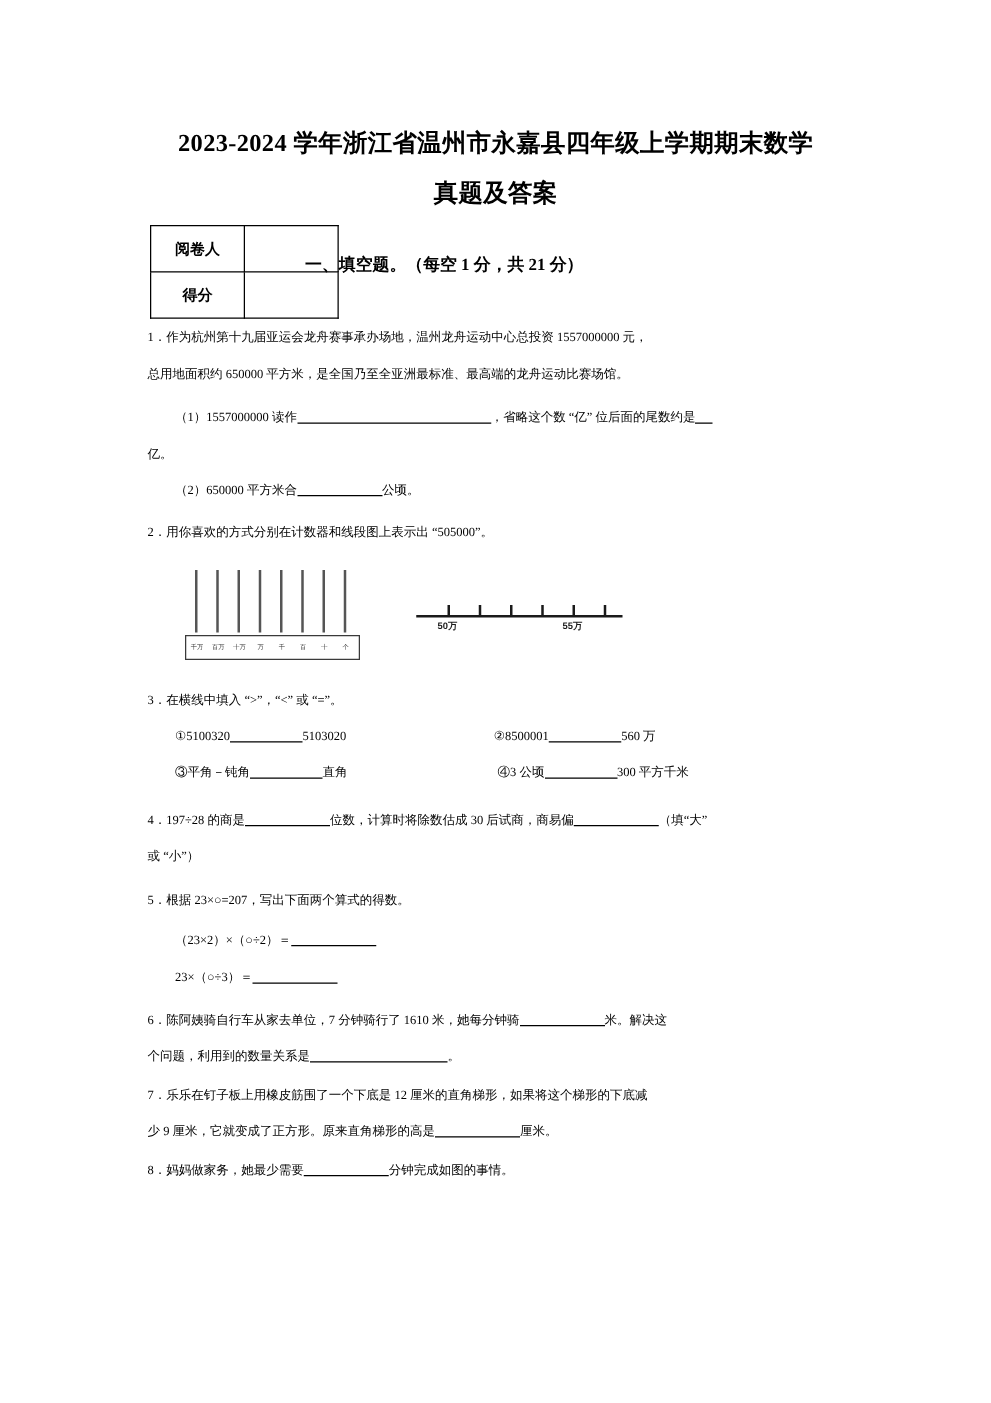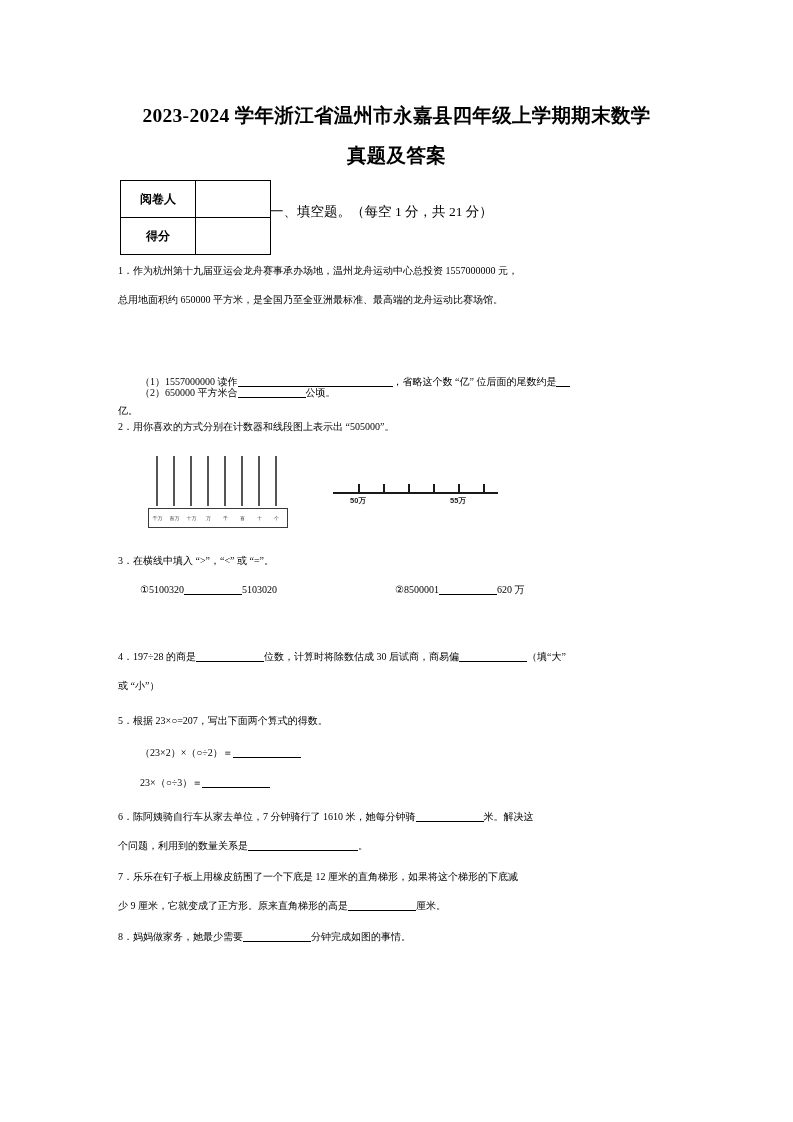--- a/index.html
+++ b/index.html
@@ -40,22 +40,22 @@
     text-align:center;
     vertical-align:middle;
     font-family:Liberation Serif, serif;
     margin-left:15px;
   }
   .grader-table td.lbl { width:72px; }
   .grader-table td.val { width:72px; }
 
   
   .section-head {
-    position:absolute; left:270px; top:203px;
-    font-size:13.5px; font-weight:normal;
+    position:absolute; left:244px; top:203px;
+    font-size:13.5px; font-weight:bold;
     white-space:nowrap;
   }
 
   
   .q {
     position:absolute;
     left:118px;
     width:565px;
     font-size:10px;
     line-height:29px;
@@ -133,21 +133,21 @@
   </tbody>
     </table>
 
   <div class="section-head">一、填空题。（每空 1 分，共 21 分）</div>
 
   <div class="q" style="top:256px;">
     <div>1．作为杭州第十九届亚运会龙舟赛事承办场地，温州龙舟运动中心总投资 1557000000 元，</div>
     <div>总用地面积约 650000 平方米，是全国乃至全亚洲最标准、最高端的龙舟运动比赛场馆。</div>
   </div>
 
-  <div class="q" style="top:320px;margin-top:47px;">
+  <div class="q" style="top:320px;">
     <div><span class="ind"></span><span>（1）1557000000 读作</span><span class="blank b-xl"></span><span>，省略这个数 “亿” 位后面的尾数约是</span><span class="blank b-tiny"></span></div>
     <div>亿。</div>
   </div>
 
   <div class="q" style="top:378px;">
     <div><span class="ind"></span><span>（2）650000 平方米合</span><span class="blank b-md"></span><span>公顷。</span></div>
   </div>
 
   <div class="q" style="top:412px;">
     <div>2．用你喜欢的方式分别在计数器和线段图上表示出 “505000”。</div>
@@ -187,23 +187,26 @@
       <div class="tklabel" style="left:125px;">55万</div>
     </div>
 
   </div>
 
   <div class="q" style="top:546px;">
     <div>3．在横线中填入 “&gt;”，“&lt;” 或 “=”。</div>
   </div>
 
   <div class="q" style="top:575px;">
-    <span class="ind"></span><span class="nowrap"><span>①5100320</span><span class="blank b-sm"></span><span>5103020</span></span><span style="display:inline-block;width:118px;"></span><span class="nowrap"><span>②8500001</span><span class="blank b-sm"></span><span>620 万</span></span>
-  </div>
-
+    <span class="ind"></span><span class="nowrap"><span>①5100320</span><span class="blank b-sm"></span><span>5103020</span></span><span style="display:inline-block;width:118px;"></span><span class="nowrap"><span>②8500001</span><span class="blank b-sm"></span><span>560 万</span></span>
+  </div>
+
+  <div class="q" style="top:604px;">
+    <span class="ind"></span><span class="nowrap"><span>③平角－钝角</span><span class="blank b-sm"></span><span>直角</span></span><span style="display:inline-block;width:120px;"></span><span class="nowrap"><span>④3 公顷</span><span class="blank b-sm"></span><span>300 平方千米</span></span>
+  </div>
 
   <div class="q" style="top:642px;">
     <div><span>4．197÷28 的商是</span><span class="blank b-md"></span><span>位数，计算时将除数估成 30 后试商，商易偏</span><span class="blank b-md"></span><span>（填“大”</span></div>
     <div>或 “小”）</div>
   </div>
 
   <div class="q" style="top:706px;">
     <div>5．根据 23×○=207，写出下面两个算式的得数。</div>
   </div>
 

